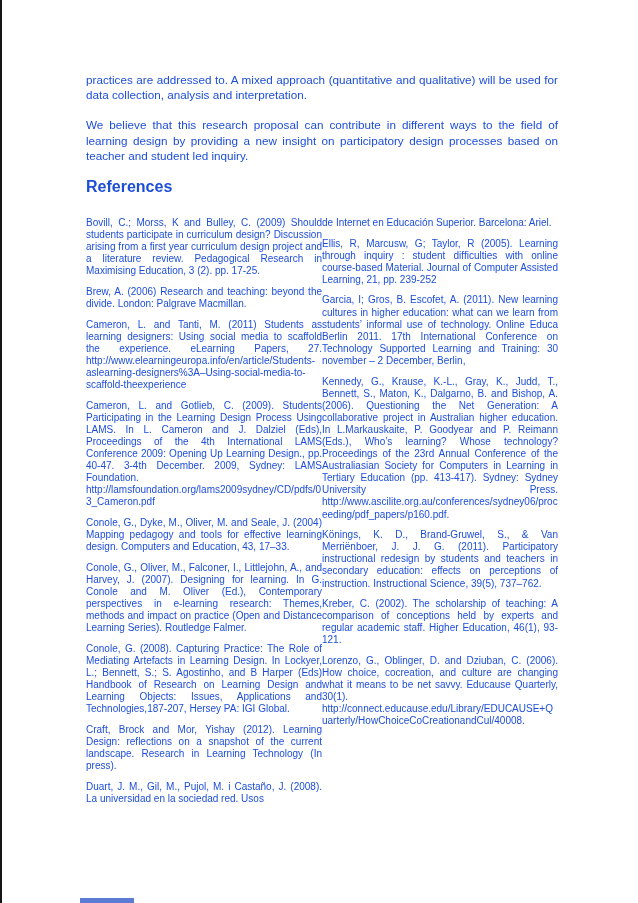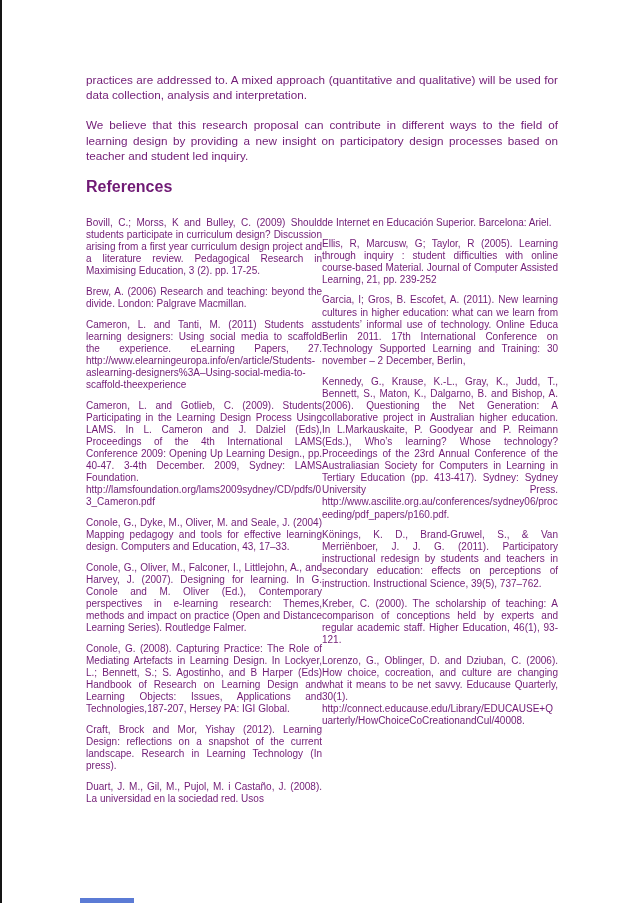--- a/index.html
+++ b/index.html
@@ -39,21 +39,21 @@
   .progress{
     position:absolute;
     left:78px;bottom:0;
     width:54px;height:5px;
     background:#5b7bd5;
   }
 </style>
 </head>
 <body>
 
-<div class="page" style="background: rgb(255, 255, 255); color: #701a75; border-left-color: rgb(21, 21, 21);">
+<div class="page" style="background: rgb(255, 255, 255); color: #1d4ed8; border-left-color: rgb(21, 21, 21);">
   <div class="intro" id="intro">
       <p class="intro-p">practices are addressed to. A mixed approach (quantitative and qualitative) will be used for data collection, analysis and interpretation.</p>
       <p class="intro-p">We believe that this research proposal can contribute in different ways to the field of learning design by providing a new insight on participatory design processes based on teacher and student led inquiry.</p>
     </div>
   <div class="refs-heading">References</div>
   <div class="cols">
     <div class="col" id="col-left">
         <p class="ref"><span>Bovill, C.; Morss, K and Bulley, C. (2009) Should students participate in curriculum design? Discussion arising from a first year curriculum design project and a literature review. </span><span class="it">Pedagogical Research in Maximising Education,</span><span> 3 (2). pp. 17-25.</span></p>
         <p class="ref"><span>Brew, A. (2006) </span><span class="it">Research and teaching: beyond the divide.</span><span> London: Palgrave Macmillan.</span></p>
         <p class="ref"><span>Cameron, L. and Tanti, M. (2011) Students as learning designers: Using social media to scaffold the experience. </span><span class="it">eLearning Papers, 27.</span><span> http://www.elearningeuropa.info/en/article/Students-aslearning-designers%3A–Using-social-media-to-scaffold-theexperience</span></p>
@@ -63,18 +63,18 @@
         <p class="ref"><span>Conole, G. (2008). Capturing Practice: The Role of Mediating Artefacts in Learning Design. In Lockyer, L.; Bennett, S.; S. Agostinho, and B Harper (Eds) </span><span class="it">Handbook of Research on Learning Design and Learning Objects: Issues, Applications and Technologies,</span><span>187-207, Hersey PA: IGI Global.</span></p>
         <p class="ref"><span>Craft, Brock and Mor, Yishay (2012). Learning Design: reflections on a snapshot of the current landscape. </span><span class="it">Research in Learning Technology</span><span> (In press).</span></p>
         <p class="ref"><span>Duart, J. M., Gil, M., Pujol, M. i Castaño, J. (2008). </span><span class="it">La universidad en la sociedad red. Usos</span></p>
       </div>
     <div class="col" id="col-right">
         <p class="ref"><span class="it">de Internet en Educación Superior.</span><span> Barcelona: Ariel.</span></p>
         <p class="ref"><span>Ellis, R, Marcusw, G; Taylor, R (2005). Learning through inquiry : student difficulties with online course-based Material. </span><span class="it">Journal of Computer Assisted Learning,</span><span> 21, pp. 239-252</span></p>
         <p class="ref"><span>Garcia, I; Gros, B. Escofet, A. (2011). New learning cultures in higher education: what can we learn from students’ informal use of technology. </span><span class="it">Online Educa Berlin 2011. 17th International Conference on Technology Supported Learning and Training:</span><span> 30 november – 2 December, Berlin,</span></p>
         <p class="ref"><span>Kennedy, G., Krause, K.-L., Gray, K., Judd, T., Bennett, S., Maton, K., Dalgarno, B. and Bishop, A. (2006). Questioning the Net Generation: A collaborative project in Australian higher education. In L.Markauskaite, P. Goodyear and P. Reimann (Eds.), Who’s learning? Whose technology? </span><span class="it">Proceedings of the 23rd Annual Conference of the Australiasian Society for Computers in Learning in Tertiary Education</span><span> (pp. 413-417). Sydney: Sydney University Press. http://www.ascilite.org.au/conferences/sydney06/proceeding/pdf_papers/p160.pdf.</span></p>
         <p class="ref"><span>Könings, K. D., Brand-Gruwel, S., &amp; Van Merriënboer, J. J. G. (2011). Participatory instructional redesign by students and teachers in secondary education: effects on perceptions of instruction. </span><span class="it">Instructional Science, 39(5),</span><span> 737–762.</span></p>
-        <p class="ref"><span>Kreber, C. (2000). The scholarship of teaching: A comparison of conceptions held by experts and regular academic staff. </span><span class="it">Higher Education, 46(1),</span><span> 93-121.</span></p>
+        <p class="ref"><span>Kreber, C. (2002). The scholarship of teaching: A comparison of conceptions held by experts and regular academic staff. </span><span class="it">Higher Education, 46(1),</span><span> 93-121.</span></p>
         <p class="ref"><span>Lorenzo, G., Oblinger, D. and Dziuban, C. (2006). How choice, cocreation, and culture are changing what it means to be net savvy. </span><span class="it">Educause Quarterly,</span><span> 30(1). http://connect.educause.edu/Library/EDUCAUSE+Quarterly/HowChoiceCoCreationandCul/40008.</span></p>
       </div>
   </div>
   <div class="progress" style="background: rgb(91, 123, 213);"></div>
 </div>
 
 </body></html>

